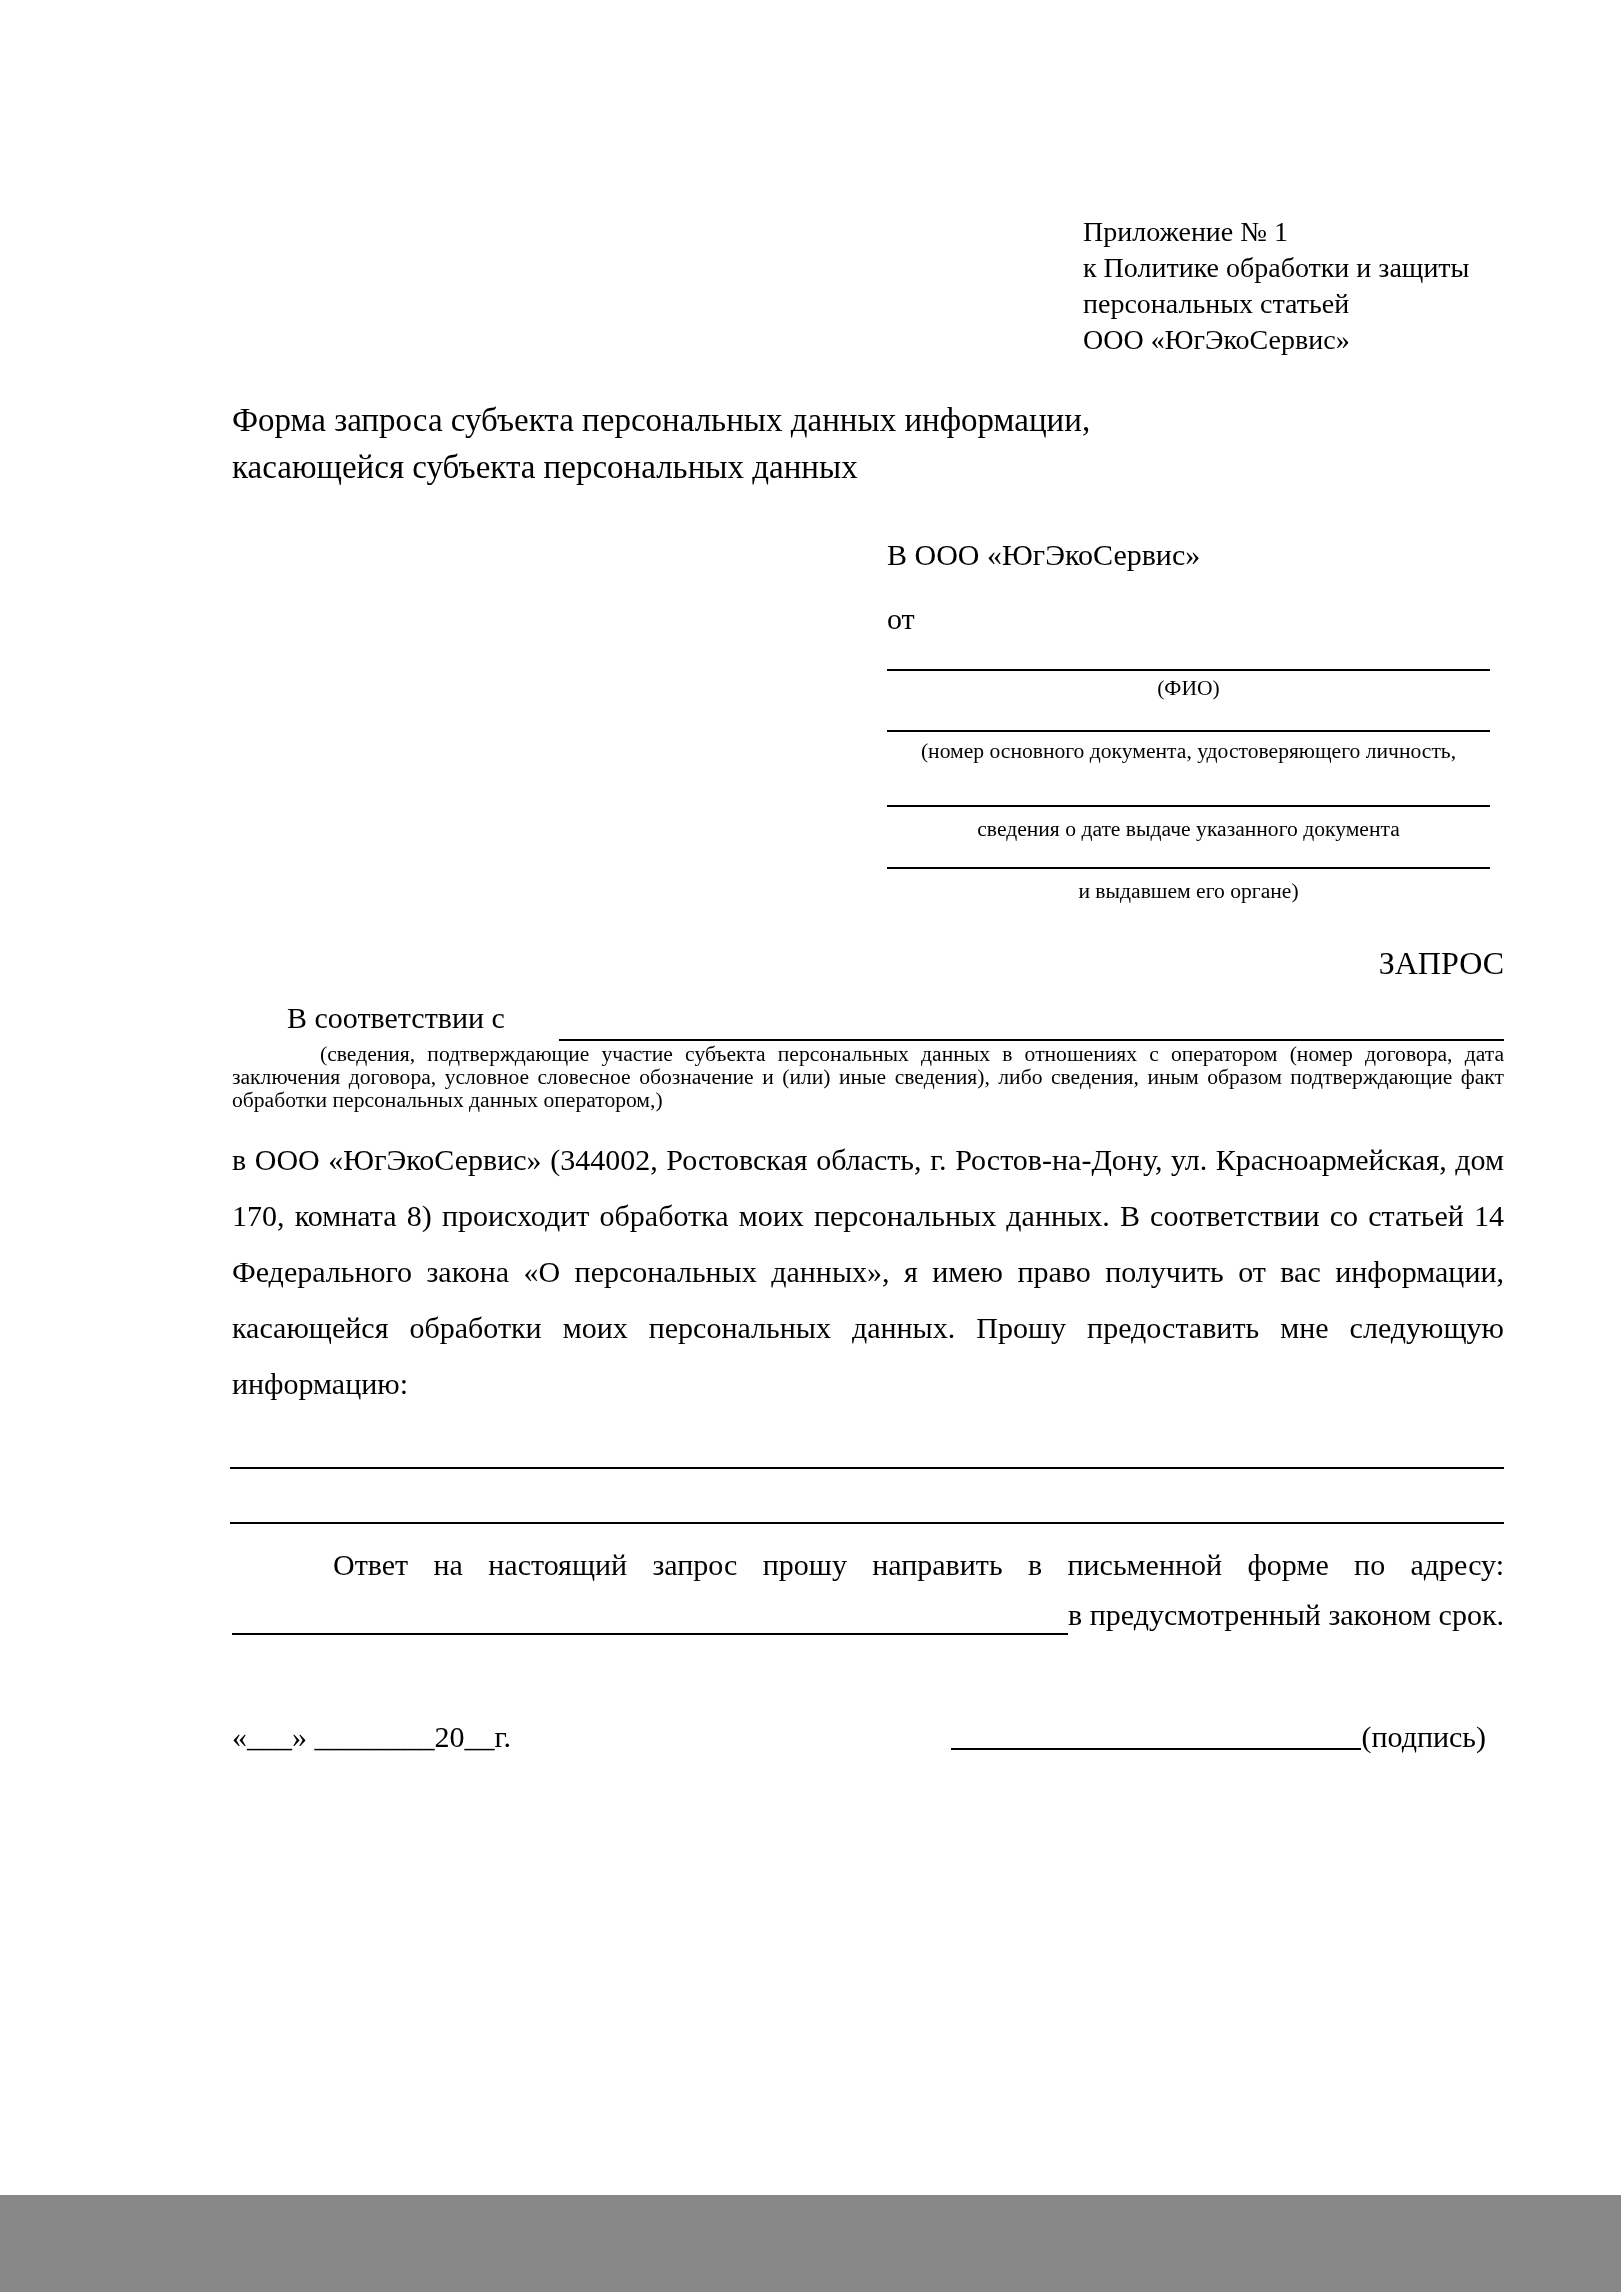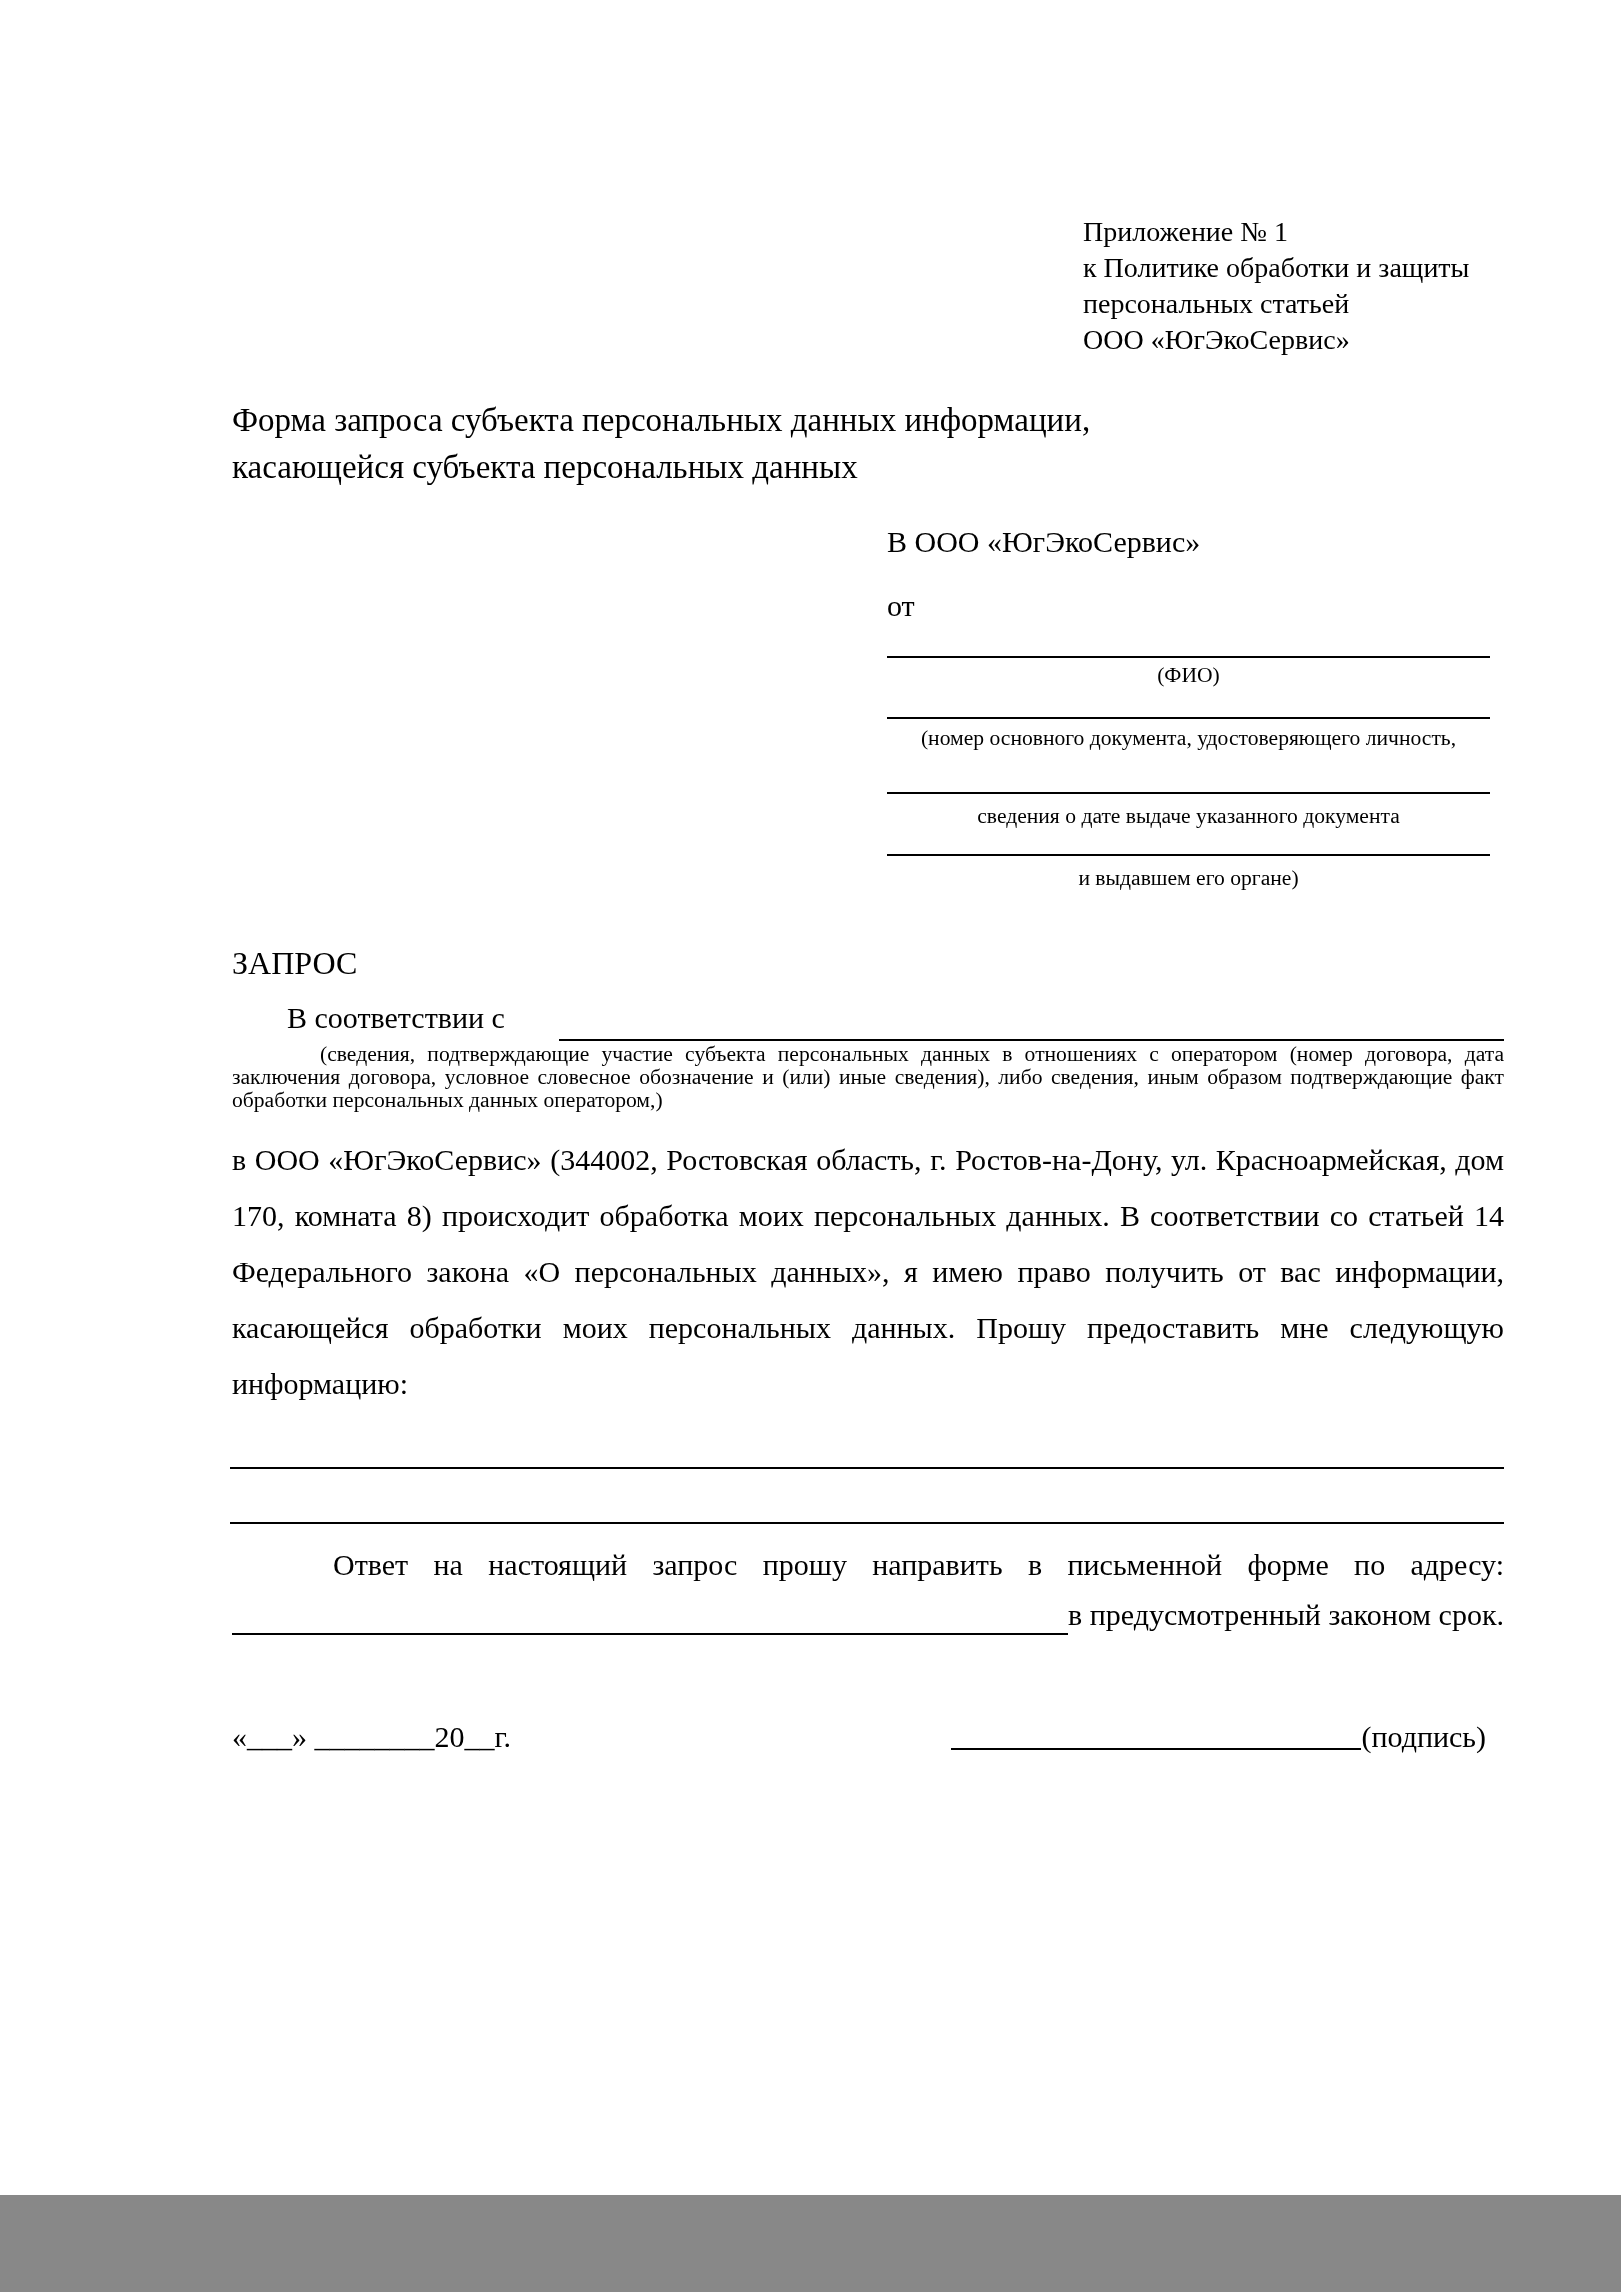--- a/index.html
+++ b/index.html
@@ -30,21 +30,21 @@
     top: 397px;
     width: 1272px;
     font-size: 33px;
     font-weight: normal;
     line-height: 47px;
   }
   
   .addressee {
     position: absolute;
     left: 887px;
-    top: 522px;
+    top: 535px;
     width: 603px;
     font-size: 30px;
   }
   .addressee .to-line   { line-height: 39px; }
   .addressee .from-line { margin-top: 24.5px; line-height: 39px; }
   .fill-line { border-bottom: 2px solid #000; }
   .addressee .fl1 { height: 31px; }
   .addressee .fl2 { height: 28px; }
   .addressee .fl3 { height: 41px; }
   .addressee .fl4 { height: 24.5px; }
@@ -58,21 +58,21 @@
   .addressee .cap3 { margin-top: 9.8px; }
   .addressee .cap4 { margin-top: 9.8px; }
 
   .request-heading {
     position: absolute;
     left: 232px;
     top: 943px;
     width: 1272px;
     font-size: 32px;
     line-height: 41px;
-    text-align: left;
+    text-align: right;
   }
   
   .accordance-row {
     position: absolute;
     left: 232px;
     top: 996px;
     width: 1272px;
     display: flex;
     font-size: 30px;
     gap: 44px;

